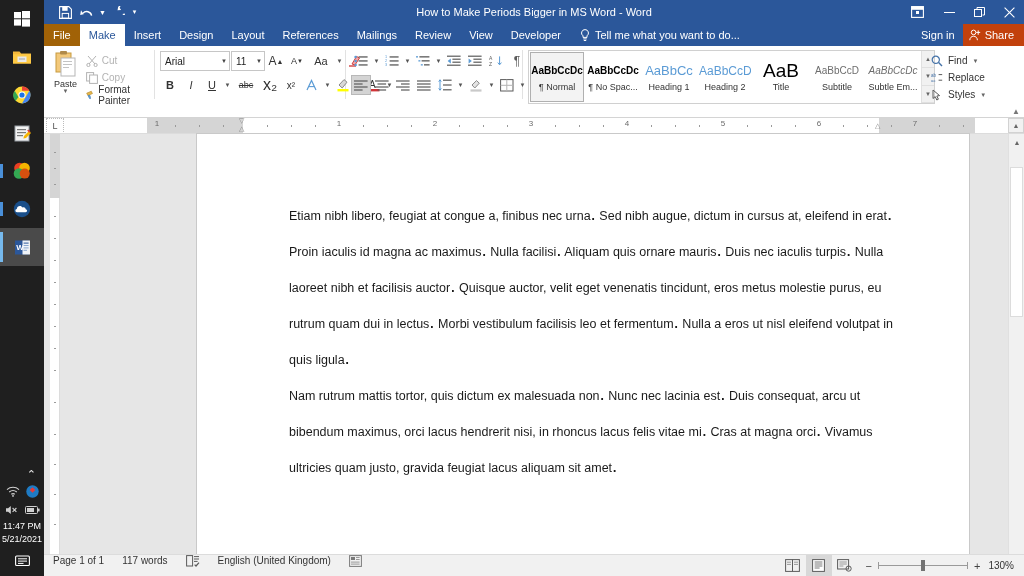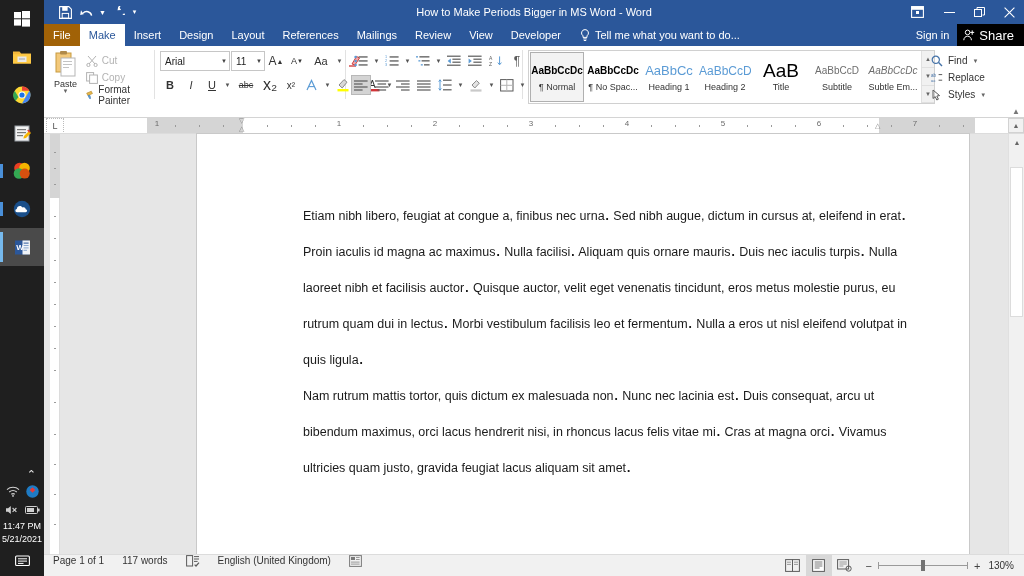--- a/index.html
+++ b/index.html
@@ -64,21 +64,21 @@
     font-size: 11px; color: #ffffff; padding: 0 9px; height: 22px; line-height: 22px;
   }
   .tab.filetab { background: #a16207; }
   .tab.active { background: #ffffff; color: #2b579a; }
   .tellme {
     display: flex; align-items: center; gap: 5px;
     color: #ffffff; font-size: 11px; height: 22px; line-height: 22px; margin-left: 10px;
   }
   .signin { margin-left: auto; display: flex; align-items: center; height: 22px; margin-top: 48px; }
   .signin-text { color: #ffffff; font-size: 11px; padding: 0 8px; }
-  .share-btn { color: #ffffff; font-size: 13px; display: flex; align-items: center; gap: 4px; padding: 0 10px 0 6px; height: 22px; background: #000000; }
+  .share-btn { color: #ffffff; font-size: 11px; display: flex; align-items: center; gap: 4px; padding: 0 10px 0 6px; height: 22px; background: #c2410c; }
 
   
   .ribbon {
     height: 72px; background: #ffffff; border-bottom: 1px solid #d4d4d4;
     display: flex; align-items: stretch; position: relative;
   }
   .group { position: relative; display: flex; flex-direction: column; height: 72px; }
   .group-body { flex: 1 1 auto; display: flex; align-items: flex-start; padding: 4px 5px 0 5px; }
   .group-label {
     height: 13px; font-size: 9px; color: #666666; text-align: center; line-height: 13px;
@@ -153,21 +153,21 @@
     position: absolute; left: 6px; top: 16px; width: 10px; bottom: 0; background: #ffffff;
     border-right: 1px solid #dcdcdc;
   }
   .vr-margin { position: absolute; left: 0; width: 10px; background: #d5d5d5; }
   .vr-tick { position: absolute; left: 4px; width: 2px; height: 1px; background: #9a9a9a; }
 
   .page {
     position: absolute; left: 153px; top: 16px; width: 772px; bottom: 0;
     background: #ffffff; box-shadow: 0 0 0 1px #c9c9c9;
   }
-  .doc-body { padding: 64px 60px 0 92px; margin-left: 14px; }
+  .doc-body { padding: 64px 60px 0 92px; }
   .doc-p {
     font-family: "Liberation Sans", sans-serif;
     font-size: 12.5px; color: #1a1a1a; line-height: 36px; margin: 0 0 0 0; text-align: left;
   }
   .doc-p + .doc-p { margin-top: 0; }
   .bigdot { font-size: 19px; line-height: 0; }
 
   
   .vscroll { position: absolute; right: 0; top: 16px; bottom: 0; width: 16px; background: #f1f1f1; border-left: 1px solid #e0e0e0; }
   .vs-btn { width: 16px; height: 17px; display: flex; align-items: center; justify-content: center; font-size: 7px; color: #666; background: #f1f1f1; }

